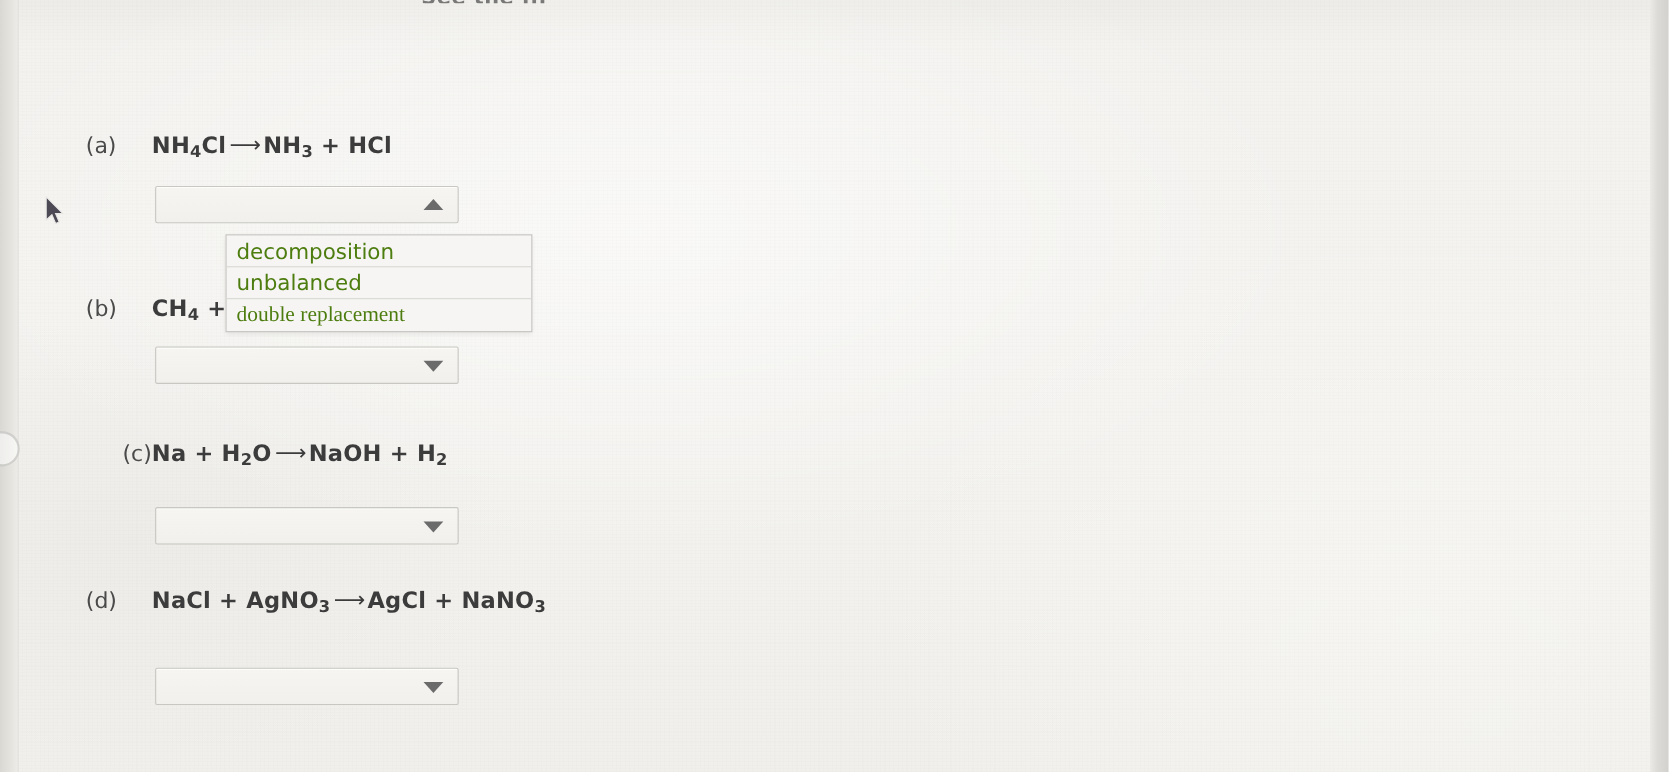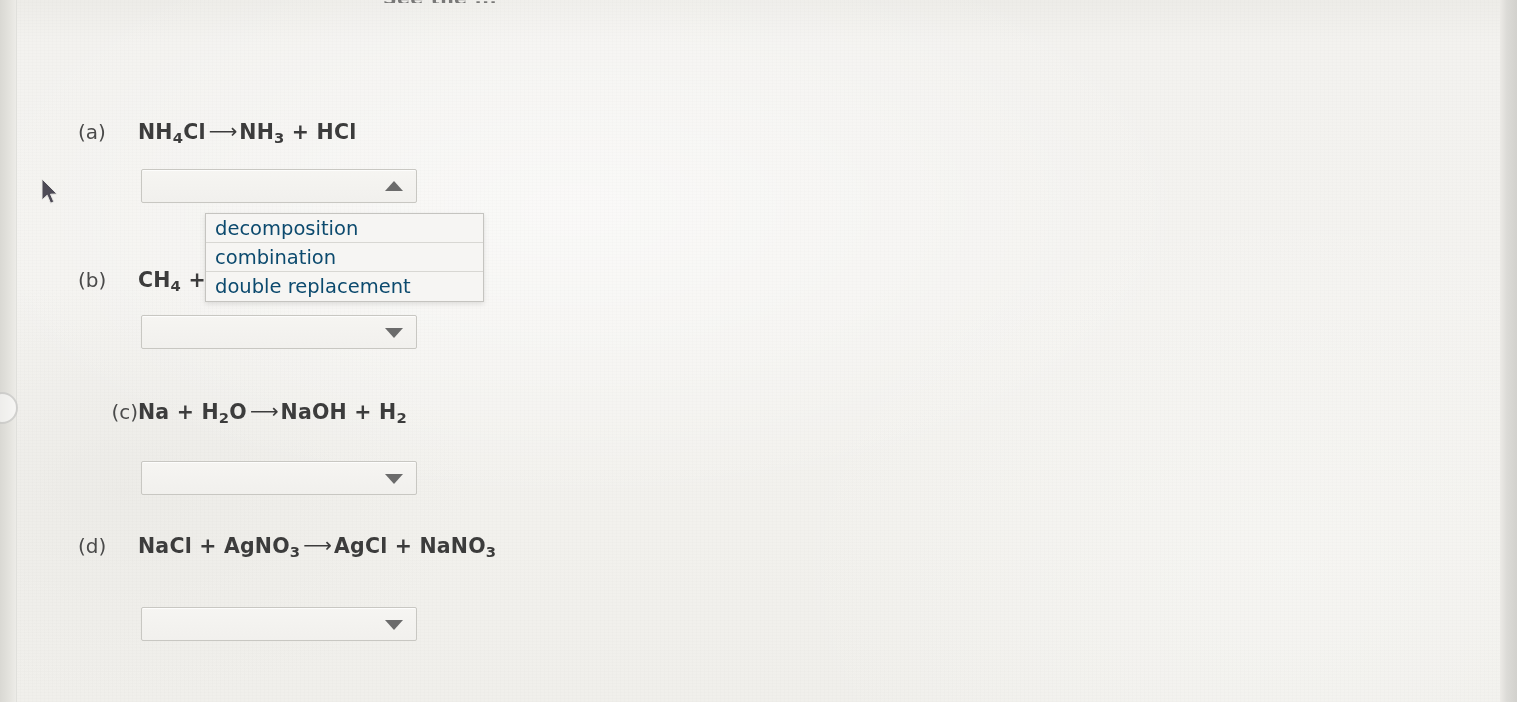--- a/index.html
+++ b/index.html
@@ -179,26 +179,26 @@
     border: 1px solid #c5c4c0;
     box-shadow: 0 2px 5px rgba(0,0,0,0.10);
     box-sizing: border-box;
     z-index: 40;
   }
   .dd-item {
     height: 29px;
     line-height: 29px;
     padding-left: 9px;
     font-size: 19.5px;
-    color: #0c4a6e;
+    color: #4d7c0f;
     white-space: nowrap;
     border-bottom: 1px solid #d8d7d3;
     box-sizing: border-box;
   }
-  .dd-item:last-child { border-bottom: none; }
+  .dd-item:last-child { border-bottom: none; font-family: Liberation Serif, serif; }
 
   
   .cursor {
     position: absolute;
     left: 40px;
     top: 178px;
     width: 22px;
     height: 30px;
     z-index: 60;
     pointer-events: none;
@@ -234,21 +234,21 @@
     <span class="qlabel">(b)</span><span class="eq">CH<sub>4</sub> +</span>
   </div>
 
   <div class="select-box" style="top:315px;">
     <span class="select-value"></span>
     <span class="caret down"></span>
   </div>
 
   <div class="dropdown">
     <div class="dd-item">decomposition</div>
-    <div class="dd-item">combination</div>
+    <div class="dd-item">unbalanced</div>
     <div class="dd-item">double replacement</div>
   </div>
 
   <div class="qrow" style="top:400px;text-align:right;">
     <span class="qlabel">(c)</span><span class="eq">Na + H<sub>2</sub>O<span class="arrow">⟶</span>NaOH + H<sub>2</sub></span>
   </div>
 
   <div class="select-box" style="top:461px;">
     <span class="select-value"></span>
     <span class="caret down"></span>

